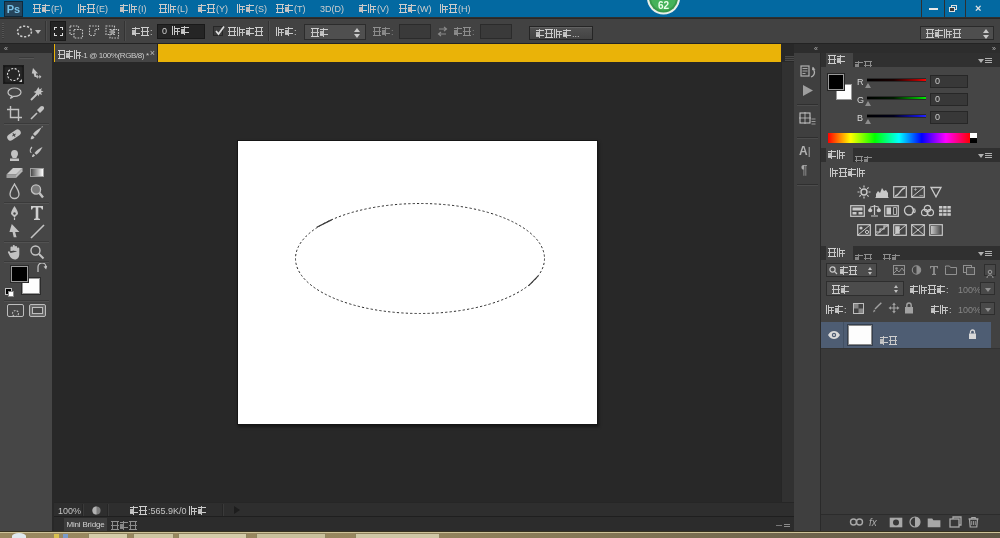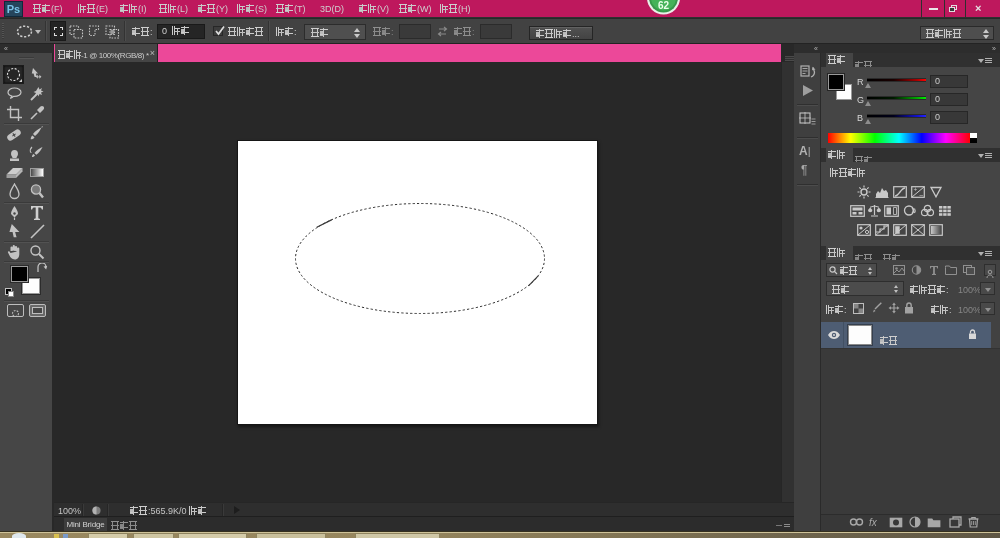--- a/index.html
+++ b/index.html
@@ -33,21 +33,21 @@
  linear-gradient(#8c8c8c,#8c8c8c) 1px 0px/1px 9px no-repeat,
  linear-gradient(#8c8c8c,#8c8c8c) 6px 0px/1px 9px no-repeat}
 .zd2{background:
  linear-gradient(#8e8e8e,#8e8e8e) 0px 1px/8px 1px no-repeat,
  linear-gradient(#888888,#888888) 3px 0px/1px 9px no-repeat,
  linear-gradient(#8e8e8e,#8e8e8e) 0px 6px/8px 1px no-repeat,
  linear-gradient(#848484,#848484) 0px 3px/3px 5px no-repeat}
 </style></head>
 <body>
 
-<div class="ab" id="menubar" style="left:0;top:0;width:1000px;height:18px;background:#be185d;border-bottom:1px solid #303030">
+<div class="ab" id="menubar" style="left:0;top:0;width:1000px;height:18px;background:#0369a1;border-bottom:1px solid #303030">
   <div class="ab" style="left:4px;top:1px;width:19px;height:16px;background:#25455c;border:1px solid #10293a;color:#79c2e8;font-size:11px;font-weight:bold;line-height:14px;text-align:center">Ps</div>
   <div class="ab t" style="left:33px;top:4px"><i class="z"></i><i class="z2"></i>(F)</div>
   <div class="ab t" style="left:78px;top:4px"><i class="z3"></i><i class="z"></i>(E)</div>
   <div class="ab t" style="left:120px;top:4px"><i class="z2"></i><i class="z3"></i>(I)</div>
   <div class="ab t" style="left:159px;top:4px"><i class="z"></i><i class="z3"></i>(L)</div>
   <div class="ab t" style="left:198px;top:4px"><i class="z2"></i><i class="z"></i>(Y)</div>
   <div class="ab t" style="left:237px;top:4px"><i class="z3"></i><i class="z2"></i>(S)</div>
   <div class="ab t" style="left:276px;top:4px"><i class="z"></i><i class="z2"></i>(T)</div>
   <div class="ab t" style="left:320px;top:4px">3D(D)</div>
   <div class="ab t" style="left:359px;top:4px"><i class="z2"></i><i class="z3"></i>(V)</div>
@@ -238,21 +238,21 @@
   <div class="ab" style="left:4px;top:256px;width:45px;height:1px;background:#3a3a3a;box-shadow:0 1px 0 #525252"></div>
 
   <div class="ab" style="left:7px;top:260px;width:17px;height:13px;border:1px solid #bdbdbd;border-radius:2px"><svg width="15" height="11" viewBox="0 0 15 11">
         <circle cx="7.5" cy="5.5" r="3" fill="none" stroke="#bdbdbd" stroke-width="1.1" stroke-dasharray="1.8,1.2"></circle>
       </svg></div>
   <div class="ab" style="left:29px;top:260px;width:17px;height:13px;border:1px solid #bdbdbd;border-radius:2px;background:#686868">
       <div class="ab" style="left:2px;top:2px;width:11px;height:7px;background:#464646;border:1px solid #bdbdbd"></div>
     </div>
 </div>
 
-<div class="ab" id="tabbar" style="left:54px;top:44px;width:727px;height:18px;background:#ec4899">
+<div class="ab" id="tabbar" style="left:54px;top:44px;width:727px;height:18px;background:#eab308">
   <div class="ab" style="left:1px;top:0;width:103px;height:18px;background:#454545;border-right:1px solid #222">
     <span class="t" style="display:inline-block;padding:4px 0 0 3px;color:#cccccc;font-size:8px;letter-spacing:-0.4px"><i class="z" style="width:7px"></i><i class="z2" style="width:7px"></i><i class="z3" style="width:7px;margin-right:0"></i>-1 @ 100%(RGB/8) *</span>
     <span class="ab" style="right:2px;top:5px;color:#b9b9b9;font-size:9px;line-height:9px">×</span>
   </div>
 </div>
 <div class="ab" id="paste" style="left:54px;top:62px;width:727px;height:440px;background:#282828"></div>
 
 <div class="ab" style="left:237px;top:140px;width:361px;height:285px;background:#ffffff;border:1px solid #161616;box-shadow:1px 2px 3px rgba(0,0,0,.45)">
   <svg width="359" height="283" viewBox="0 0 359 283">
     <ellipse cx="182" cy="117.5" rx="124.5" ry="55" fill="none" stroke="#2b2b2b" stroke-width="1" stroke-dasharray="2.2,2.2"></ellipse>

